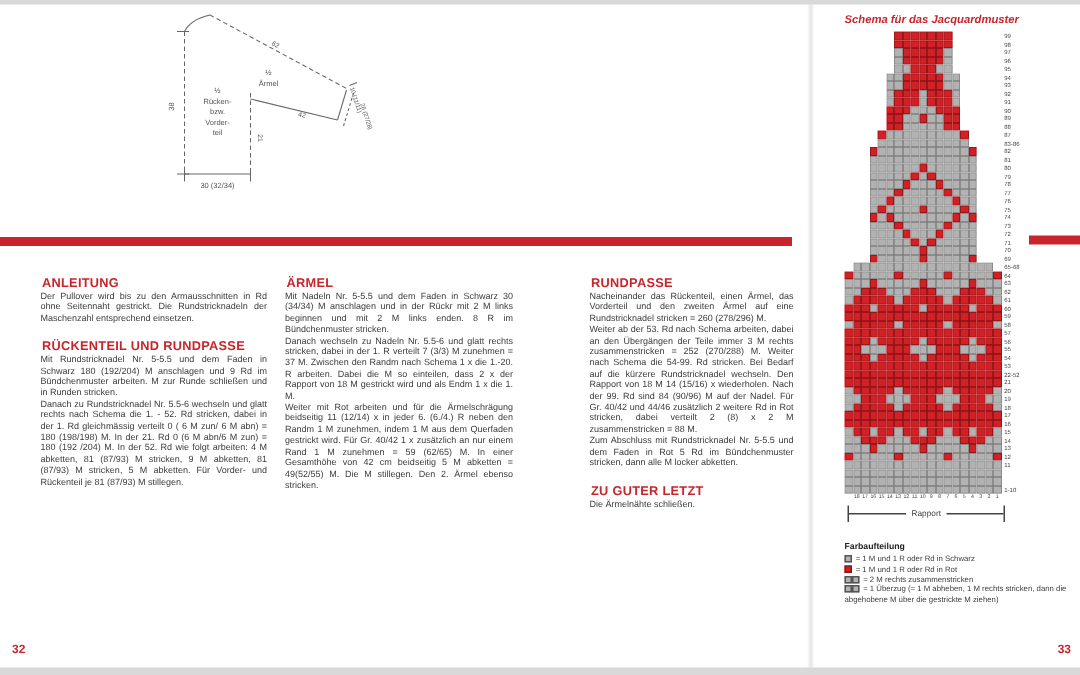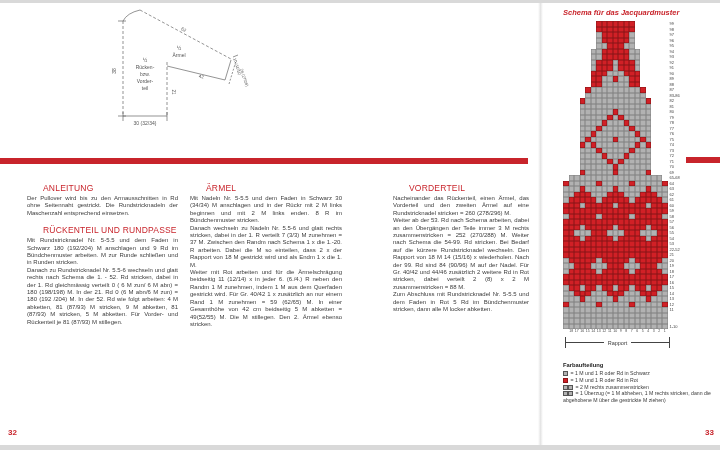--- a/index.html
+++ b/index.html
@@ -15,21 +15,21 @@
   #red-bar-right{left:686px;top:157px;width:34px;height:6px;}
   .pagenum{position:absolute;top:428px;color:#c8242b;font-size:8px;font-weight:bold;}
   #pagenum-left{left:8px;}
   #pagenum-right{right:6px;}
 
   
   .col{position:absolute;top:183px;color:#3c3c3c;font-size:6px;line-height:7.4px;text-align:justify;}
   #col1{left:27px;width:151px;}
   #col2{left:190px;width:152px;}
   #col3{left:393px;width:136px;}
-  .sec-heading{color:#c8242b;font-size:8.5px;font-weight:normal;line-height:10px;margin:0 0 2px 16px;letter-spacing:.2px;}
+  .sec-heading{color:#c8242b;font-size:8.5px;font-weight:bold;line-height:10px;margin:0 0 2px 1px;letter-spacing:.2px;}
   .sec{margin-bottom:8px;}
   .col p{margin:0;}
 
   
   #diagram{position:absolute;left:95px;top:4px;}
   #diagram text{fill:#555;font-family:"Liberation Sans",sans-serif;}
 
   
   #chart-title{position:absolute;left:563px;top:8px;color:#c8242b;font-size:7.5px;font-weight:bold;font-style:italic;}
   #chart{position:absolute;left:563px;top:21px;}
@@ -121,24 +121,28 @@
     <div class="sec">
       <h2 class="sec-heading">ÄRMEL</h2>
       <p>Mit Nadeln Nr. 5-5.5 und dem Faden in Schwarz 30 (34/34) M anschlagen und in der Rückr mit 2 M links beginnen und mit 2 M links enden. 8 R im Bündchenmuster stricken.</p>
       <p>Danach wechseln zu Nadeln Nr. 5.5-6 und glatt rechts stricken, dabei in der 1. R verteilt 7 (3/3) M zunehmen = 37 M. Zwischen den Randm nach Schema 1 x die 1.-20. R arbeiten. Dabei die M so einteilen, dass 2 x der Rapport von 18 M gestrickt wird und als Endm 1 x die 1. M.</p>
       <p>Weiter mit Rot arbeiten und für die Ärmelschrägung beidseitig 11 (12/14) x in jeder 6. (6./4.) R neben den Randm 1 M zunehmen, indem 1 M aus dem Querfaden gestrickt wird. Für Gr. 40/42 1 x zusätzlich an nur einem Rand 1 M zunehmen = 59 (62/65) M. In einer Gesamthöhe von 42 cm beidseitig 5 M abketten = 49(52/55) M. Die M stillegen. Den 2. Ärmel ebenso stricken.</p>
     </div>
   </div>
 
   <div id="col3" class="col">
     <div class="sec">
-      <h2 class="sec-heading">VORDERTEIL</h2>
+      <h2 class="sec-heading">RUNDPASSE</h2>
       <p>Nacheinander das Rückenteil, einen Ärmel, das Vorderteil und den zweiten Ärmel auf eine Rundstricknadel stricken = 260 (278/296) M.</p>
       <p>Weiter ab der 53. Rd nach Schema arbeiten, dabei an den Übergängen der Teile immer 3 M rechts zusammenstricken = 252 (270/288) M. Weiter nach Schema die 54-99. Rd stricken. Bei Bedarf auf die kürzere Rundstricknadel wechseln. Den Rapport von 18 M 14 (15/16) x wiederholen. Nach der 99. Rd sind 84 (90/96) M auf der Nadel. Für Gr. 40/42 und 44/46 zusätzlich 2 weitere Rd in Rot stricken, dabei verteilt 2 (8) x 2 M zusammenstricken = 88 M.</p>
       <p>Zum Abschluss mit Rundstricknadel Nr. 5-5.5 und dem Faden in Rot 5 Rd im Bündchenmuster stricken, dann alle M locker abketten.</p>
+    </div>
+    <div class="sec">
+      <h2 class="sec-heading">ZU GUTER LETZT</h2>
+      <p>Die Ärmelnähte schließen.</p>
     </div>
   </div>
 
   <div id="chart-title">Schema für das Jacquardmuster</div>
   <div id="chart">
     <div id="chart-rows">
         <div class="chart-row">
           <span class="cell cE"></span>
           <span class="cell cE"></span>
           <span class="cell cE"></span>

